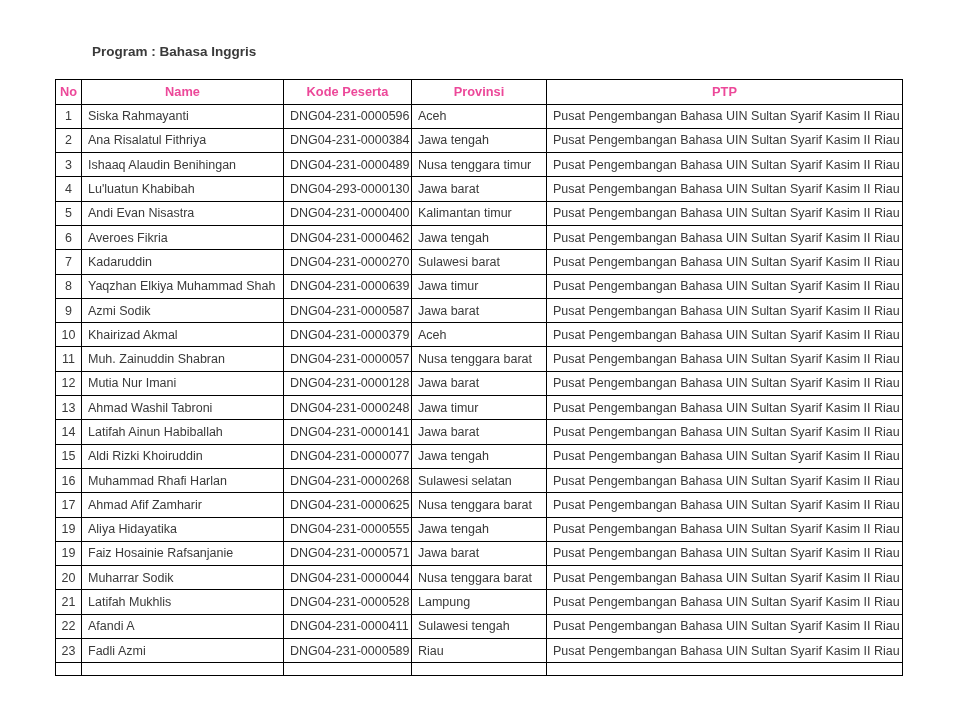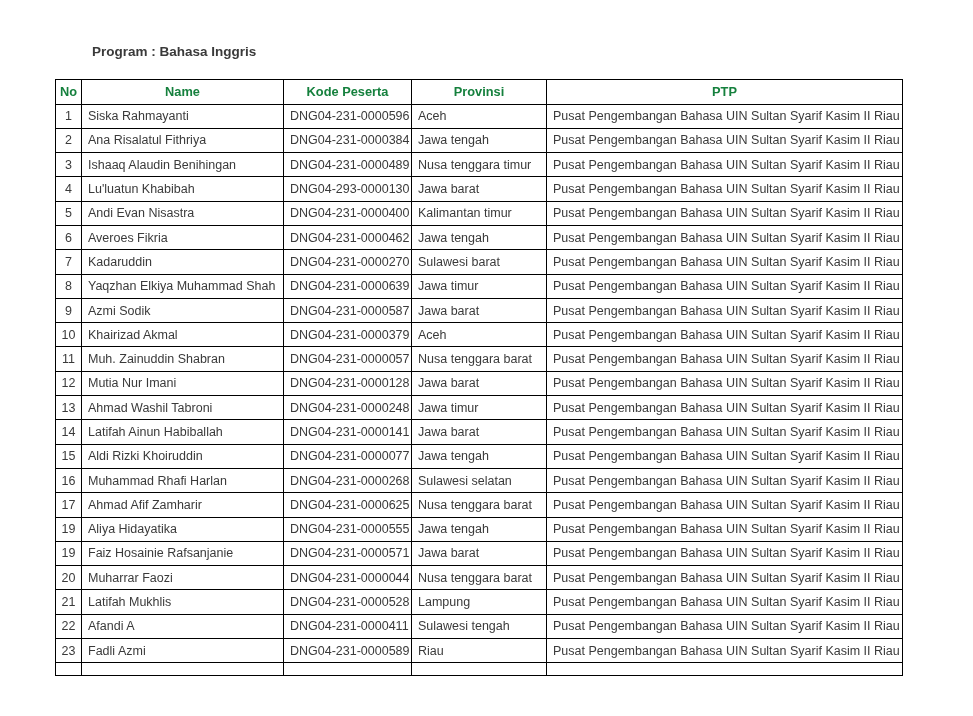--- a/index.html
+++ b/index.html
@@ -43,21 +43,21 @@
     overflow: hidden;
     white-space: nowrap;
     vertical-align: middle;
   }
   th {
     font-size: 12.8px;
     font-weight: bold;
     text-align: center;
     height: 23.5px;
     padding: 0;
-    color: #15803d;
+    color: #ec4899;
   }
   td {
     font-size: 12.5px;
     height: 23.3px;
     padding: 0 2px 0 6px;
     color: #3a3a3a;
   }
   td.col-no {
     text-align: center;
     padding: 0;
@@ -218,21 +218,21 @@
         </tr>
         <tr>
           <td class="col-no">19</td>
           <td class="col-name">Faiz Hosainie Rafsanjanie</td>
           <td class="col-kode">DNG04-231-0000571</td>
           <td class="col-provinsi">Jawa barat</td>
           <td class="col-ptp">Pusat Pengembangan Bahasa UIN Sultan Syarif Kasim II Riau</td>
         </tr>
         <tr>
           <td class="col-no">20</td>
-          <td class="col-name">Muharrar Faozi</td>
+          <td class="col-name">Muharrar Sodik</td>
           <td class="col-kode">DNG04-231-0000044</td>
           <td class="col-provinsi">Nusa tenggara barat</td>
           <td class="col-ptp">Pusat Pengembangan Bahasa UIN Sultan Syarif Kasim II Riau</td>
         </tr>
         <tr>
           <td class="col-no">21</td>
           <td class="col-name">Latifah Mukhlis</td>
           <td class="col-kode">DNG04-231-0000528</td>
           <td class="col-provinsi">Lampung</td>
           <td class="col-ptp">Pusat Pengembangan Bahasa UIN Sultan Syarif Kasim II Riau</td>

